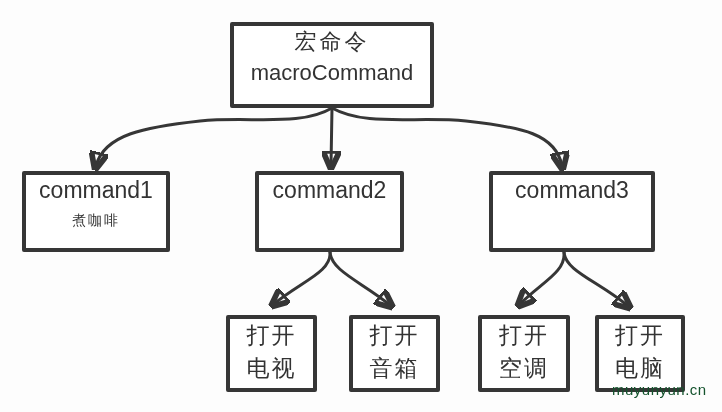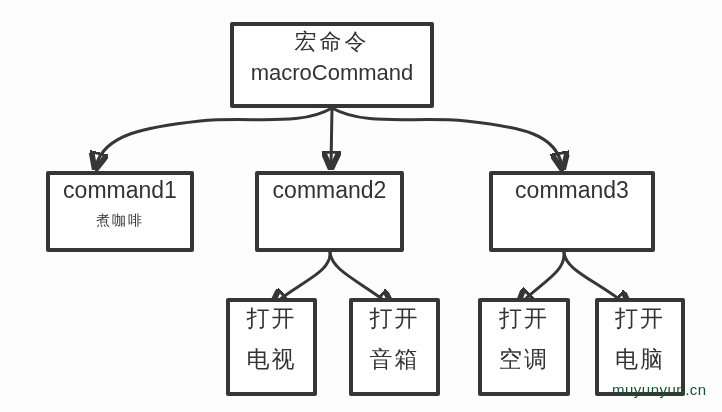--- a/index.html
+++ b/index.html
@@ -38,24 +38,24 @@
     justify-content: flex-start;
     text-align: center;
     color: #333333;
     z-index: 1;
   }
   .box .ln { display: block; white-space: nowrap; }
   .root-box   { left: 230px; top: 22px;  width: 204px; height: 86px; font-size: 22px; line-height: 31px; }
   .root-box .ln-zh { letter-spacing: 3px; }
   .mid-box    { top: 171px; height: 81px; font-size: 23px; line-height: 30px; }
   .mid-box .ln-zh { letter-spacing: 2px; font-size: 14px; }
-  .c1 { left: 22px;  width: 148px; margin-left: 24px; }
+  .c1 { left: 22px;  width: 148px; }
   .c2 { left: 255px; width: 149px; }
   .c3 { left: 489px; width: 166px; }
-  .leaf-box   { top: 298px; width: 91px; height: 98px; font-size: 23px; line-height: 33px; letter-spacing: 2px; gap: 8px; }
+  .leaf-box   { top: 315px; width: 91px; height: 77px; font-size: 23px; line-height: 33px; letter-spacing: 2px; }
   .l1 { left: 226px; }
   .l2 { left: 349px; }
   .l3 { left: 478px; width: 92px; }
   .l4 { left: 595px; width: 90px; }
   .watermark {
     position: absolute;
     left: 612px; top: 381px;
     font-size: 15px;
     color: #14532d;
     letter-spacing: 0.5px;

